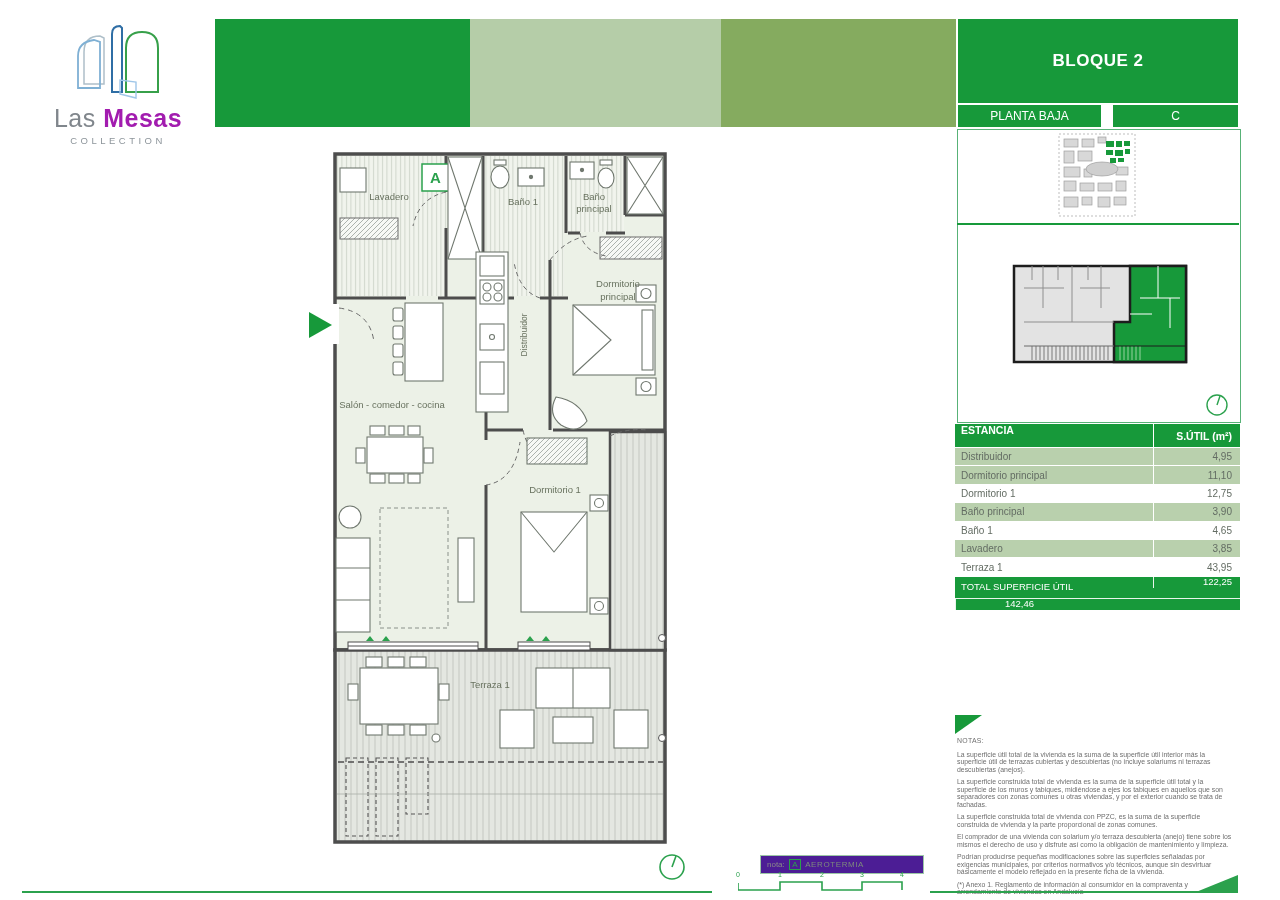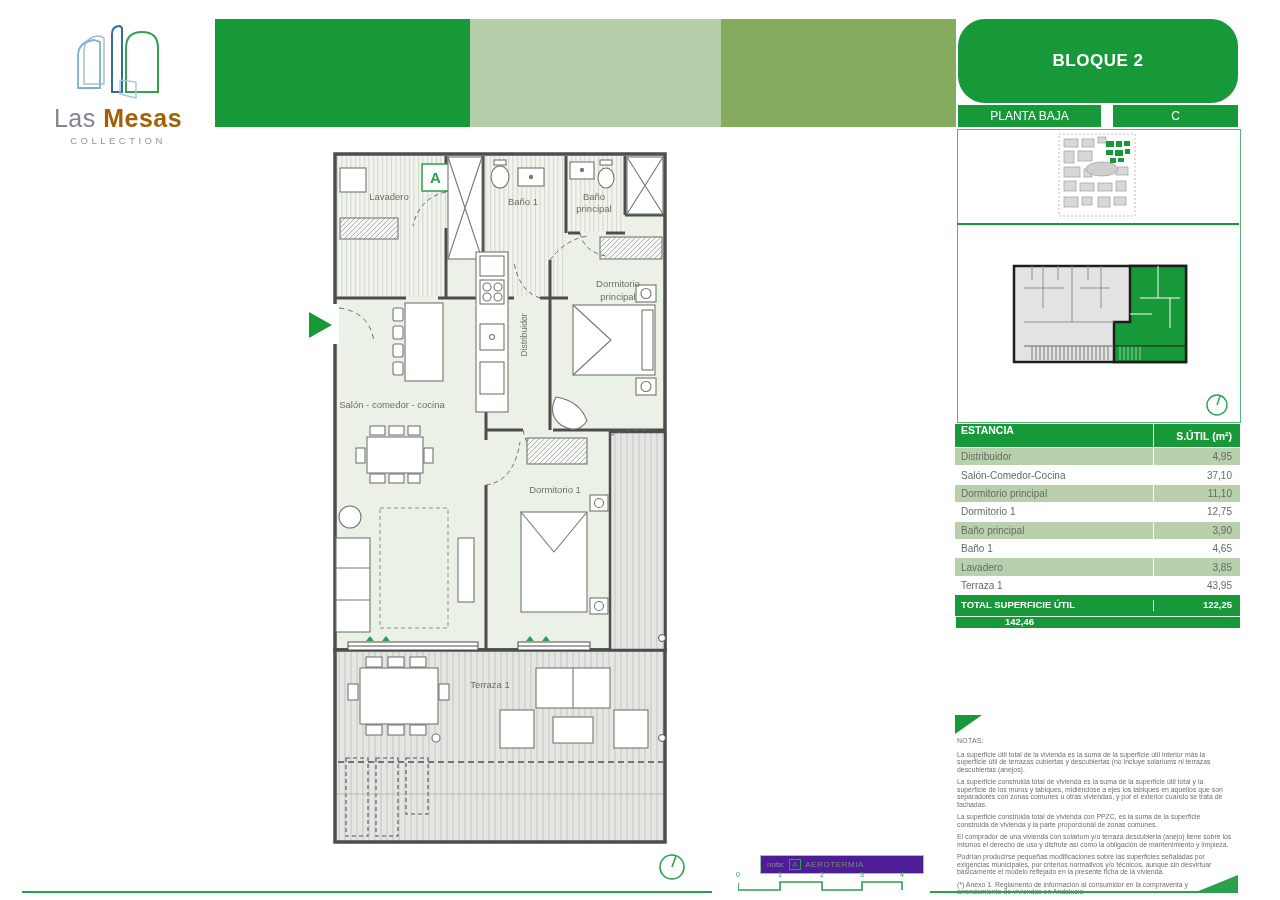--- a/index.html
+++ b/index.html
@@ -3,52 +3,52 @@
 <meta charset="utf-8">
 <style>
   html,body{margin:0;padding:0;}
   body{width:1280px;height:900px;background:#fff;font-family:"Liberation Sans",sans-serif;}
   .page{position:relative;width:1280px;height:900px;overflow:hidden;background:#fff;}
   .abs{position:absolute;}
 
   
   .brand{left:28px;top:22px;width:180px;text-align:center;}
   .brand-name{font-size:25px;color:#80868c;letter-spacing:.5px;}
-  .brand-name b{color:#a16207;font-weight:bold;}
+  .brand-name b{color:#a21caf;font-weight:bold;}
   .brand-tag{font-size:9.5px;letter-spacing:3.5px;color:#8d959b;margin-top:2px;}
 
   
   .band{top:19px;height:108px;}
   .band1{left:215px;width:255px;background:var(--accent);}
   .band2{left:470px;width:251px;background:#b5cda8;}
   .band3{left:721px;width:235px;background:#85ab5f;}
 
   
   .hdr-block{left:958px;top:19px;width:280px;height:84px;background:var(--accent);color:#fff;
-             font-size:17px;font-weight:bold;letter-spacing:.5px;display:flex;align-items:center;justify-content:center;border-radius:27px;}
+             font-size:17px;font-weight:bold;letter-spacing:.5px;display:flex;align-items:center;justify-content:center;}
   .hdr-row{left:958px;top:105px;width:280px;height:22px;display:flex;gap:12px;}
   .hdr-cell{background:var(--accent);color:#fff;font-size:12px;display:flex;align-items:center;justify-content:center;}
   .hdr-floor{width:143px;}
   .hdr-unit{flex:1;}
 
   
   .keyplan{left:957px;top:129px;width:282px;height:292px;border:1px solid #58b277;background:#fff;}
   .keyplan-divider{left:957px;top:223px;width:282px;height:2px;background:var(--accent);}
 
   
   .area-table{left:955px;top:424px;width:285px;background:#fff;}
   .thead{display:flex;height:23px;background:var(--accent);color:#fff;font-weight:bold;font-size:10.5px;align-items:flex-start;border-bottom:1.5px solid #fff;}
   .thead .tl{flex:1;padding-left:6px;}
   .thead .tv{width:78px;text-align:right;padding-right:8px;border-left:1.5px solid #fff;align-self:stretch;display:flex;align-items:center;justify-content:flex-end;}
   .trow{display:flex;height:17.4px;align-items:stretch;border-bottom:1.5px solid #fff;font-size:10px;color:#636c63;}
   .trow.g{background:#b9d0ad;}
   .trow.w{background:#fff;}
   .trow .tl{flex:1;padding-left:6px;display:flex;align-items:center;}
   .trow .tv{width:78px;border-left:1.5px solid #fff;display:flex;align-items:center;justify-content:flex-end;padding-right:8px;}
-  .ttot{display:flex;background:var(--accent);color:#fff;font-weight:bold;font-size:9.5px;border-bottom:1.5px solid rgba(255,255,255,.9);align-items:center;line-height:1.15;}
+  .ttot{display:flex;background:var(--accent);color:#fff;font-weight:normal;font-size:9.5px;border-bottom:1.5px solid rgba(255,255,255,.9);align-items:flex-start;line-height:1.15;}
   .ttot .tl{flex:1;padding:5px 4px 5px 6px;display:flex;align-items:center;}
   .ttot .tv{width:78px;border-left:1.5px solid rgba(255,255,255,.9);display:flex;align-items:center;justify-content:flex-end;padding-right:8px;}
   .ttot:last-child{border-bottom:none;}
   .table-tail{left:955px;top:715px;width:0;height:0;border-top:19px solid var(--accent);border-right:27px solid transparent;}
 
   
   .notes{left:957px;top:737px;width:276px;color:#6e6e6e;font-size:6.9px;line-height:7.5px;}
   .notes-title{font-weight:normal;margin-bottom:6px;letter-spacing:.3px;}
   .notes p{margin:0 0 5px 0;}
 
@@ -156,24 +156,20 @@
   <div class="abs area-table">
     <div class="thead">
       <div class="tl">ESTANCIA</div>
       <div class="tv">S.ÚTIL (m²)</div>
     </div>
     <div id="table-rows">
         <div class="trow g">
           <div class="tl">Distribuidor</div>
           <div class="tv">4,95</div>
         </div>
-        <div class="trow w">
-          <div class="tl">Salón-Comedor-Cocina</div>
-          <div class="tv">37,10</div>
-        </div>
         <div class="trow g">
           <div class="tl">Dormitorio principal</div>
           <div class="tv">11,10</div>
         </div>
         <div class="trow w">
           <div class="tl">Dormitorio 1</div>
           <div class="tv">12,75</div>
         </div>
         <div class="trow g">
           <div class="tl">Baño principal</div>

